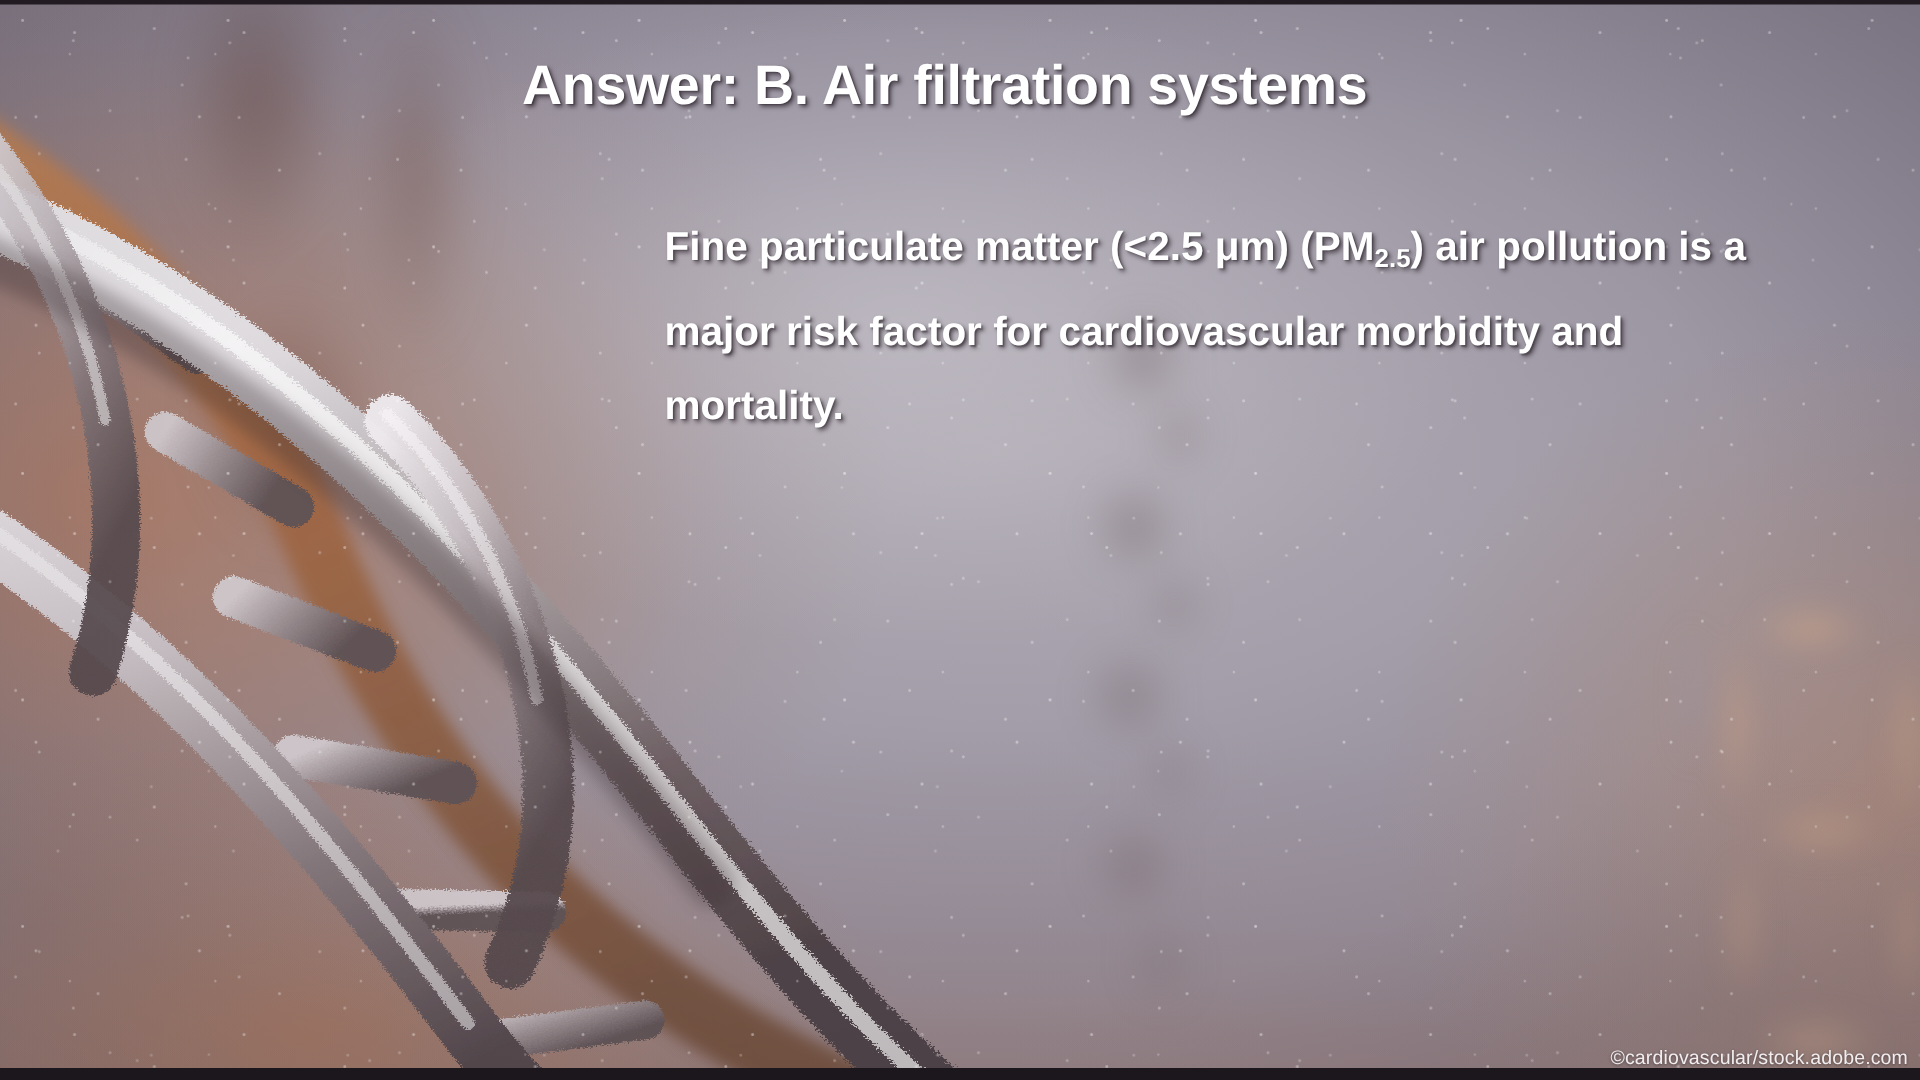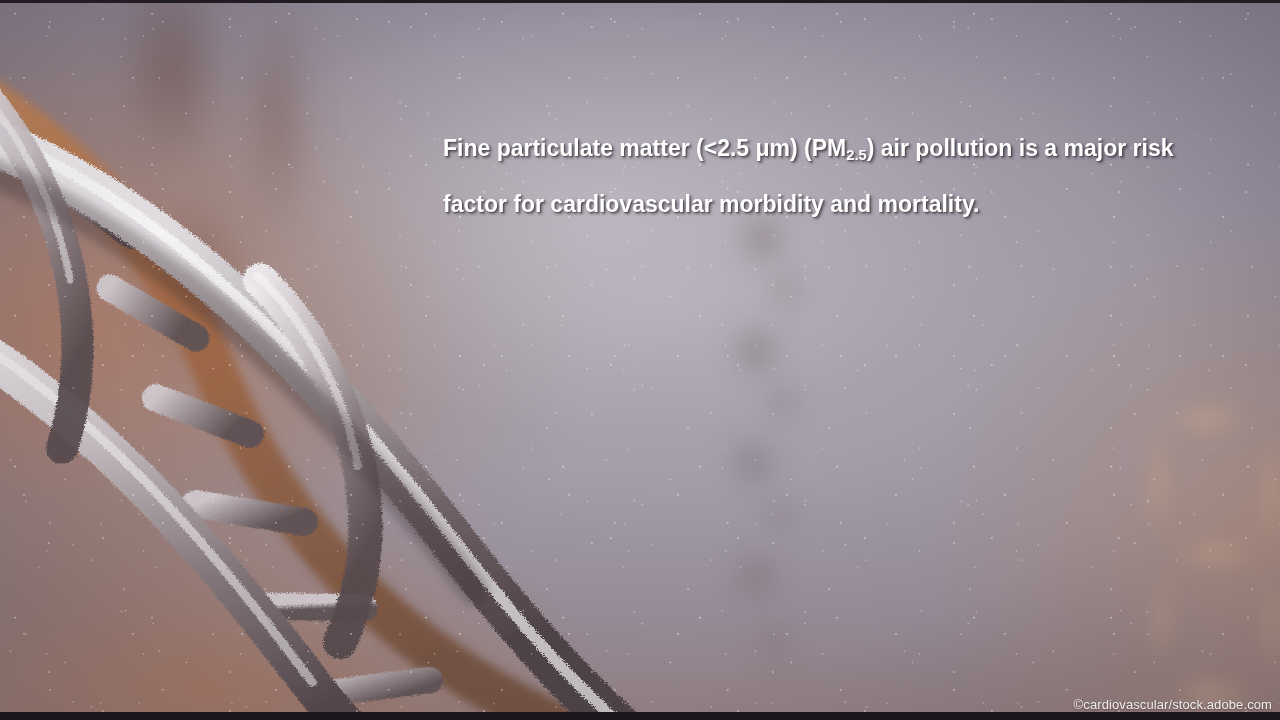--- a/index.html
+++ b/index.html
@@ -168,23 +168,23 @@
     letter-spacing: -0.2px;
     white-space: nowrap;
     text-shadow:
       2px 2px 3px rgba(40,32,40,0.62),
       1px 1px 1px rgba(40,32,40,0.45);
   }
 
   #body-text {
     position: absolute;
     left: 443px;
-    top: 124px;
+    top: 140px;
     width: 760px;
-    font-size: 23px;
+    font-size: 27px;
     font-weight: bold;
     line-height: 49px;
     color: #ffffff;
     text-shadow:
       2px 2px 3px rgba(42,34,42,0.60),
       1px 1px 1px rgba(42,34,42,0.42);
   }
   #body-text sub {
     font-size: 0.64em;
     vertical-align: -0.28em;
@@ -296,20 +296,21 @@
       <path d="M -20 124 C 80 154, 182 216, 274 296 C 364 376, 444 470, 514 560" stroke="#3a2e32" stroke-width="30" fill="none" stroke-linecap="round"></path>
     </g>
   </svg>
 
   <div class="bg-layer bg-speckle"></div>
   <div class="bg-layer bg-vignette"></div>
 
   <div class="edge-top"></div>
   <div class="edge-bottom"></div>
 
+  <div id="title">Answer: B. Air filtration systems</div>
 
   <div id="body-text">
     <span>Fine particulate matter (&lt;2.5 μm) (PM</span><sub>2.5</sub><span>) air</span>
     <span>pollution is a major risk factor for</span>
     <span>cardiovascular morbidity and mortality.</span>
   </div>
 
   <div id="attribution">©cardiovascular/stock.adobe.com</div>
 
 </div>

